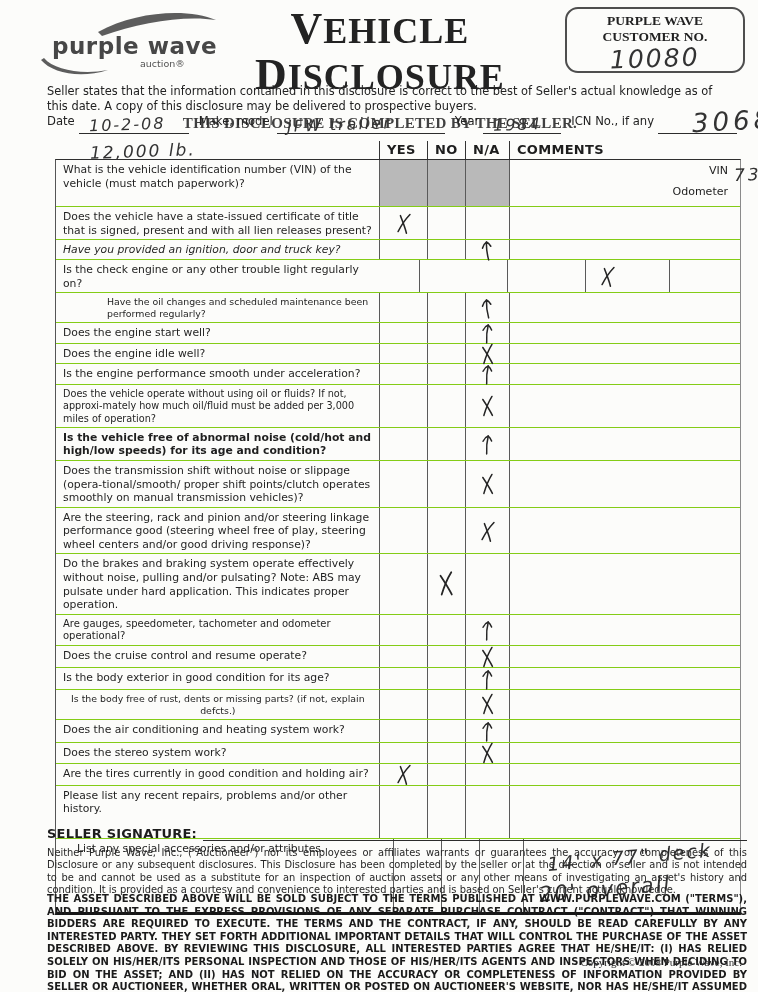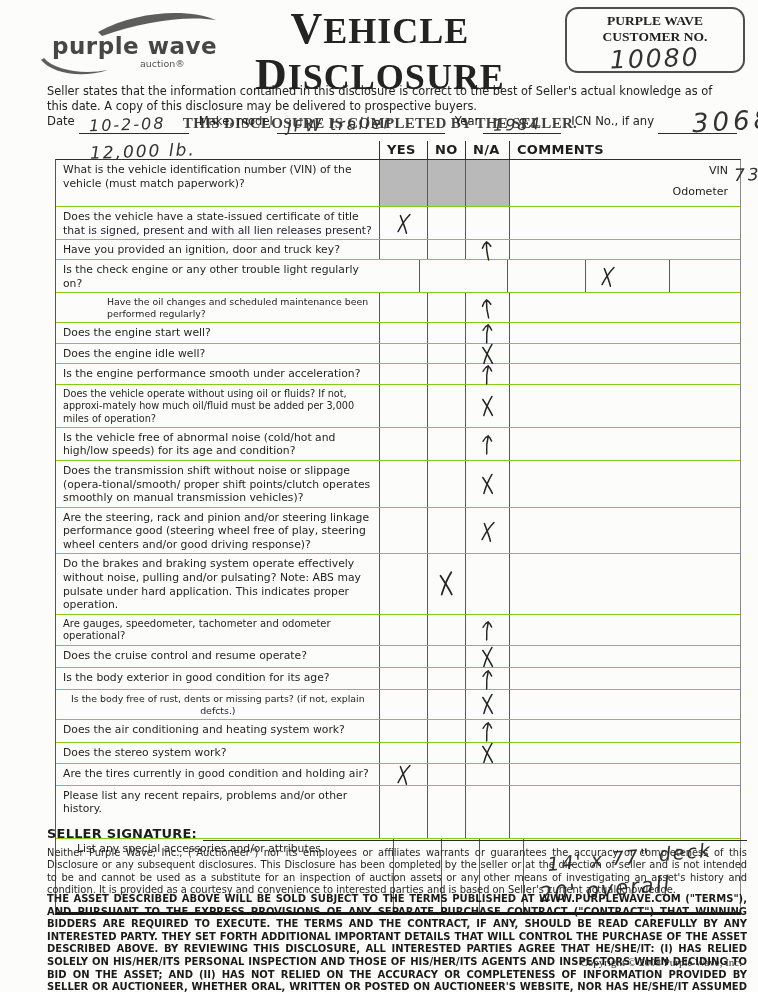--- a/index.html
+++ b/index.html
@@ -165,21 +165,21 @@
           <div class="cb">
             <span class="mark"><svg viewBox="0 0 18 24">
                 <path d="M4,21 C7,14 11,7 15,2" fill="none" stroke="#262626" stroke-width="1.6" stroke-linecap="round"></path>
                 <path d="M5,4 C8,10 11,16 13,22" fill="none" stroke="#262626" stroke-width="1.6" stroke-linecap="round"></path>
               </svg></span>
           </div>
           <div class="cb"></div>
           <div class="cb"></div>
           <div class="cm"></div>
         </div>
-        <div class="tr" style="min-height: 20px;">
+        <div class="tr" style="min-height: 20px; font-style: italic;">
           <div class="q">Have you provided an ignition, door and truck key?</div>
           <div class="cb"></div>
           <div class="cb"></div>
           <div class="cb">
             <span class="mark"><svg viewBox="0 0 18 24">
                 <path d="M9,3 C8,9 8,15 9,22" fill="none" stroke="#262626" stroke-width="1.6" stroke-linecap="round"></path>
                 <path d="M4,9 C5,6 7,4 9,3 C11,4 12,6 13,8" fill="none" stroke="#262626" stroke-width="1.6" stroke-linecap="round"></path>
               </svg></span>
           </div>
           <div class="cm"></div>
@@ -249,21 +249,21 @@
           <div class="cb"></div>
           <div class="cb"></div>
           <div class="cb">
             <span class="mark"><svg viewBox="0 0 18 24">
                 <path d="M4,21 C7,14 11,7 15,2" fill="none" stroke="#262626" stroke-width="1.6" stroke-linecap="round"></path>
                 <path d="M5,4 C8,10 11,16 13,22" fill="none" stroke="#262626" stroke-width="1.6" stroke-linecap="round"></path>
               </svg></span>
           </div>
           <div class="cm"></div>
         </div>
-        <div class="tr" style="min-height: 31px;">
+        <div class="tr" style="min-height: 31px; font-weight: bold;">
           <div class="q">Is the vehicle free of abnormal noise (cold/hot and high/low speeds) for its age and condition?</div>
           <div class="cb"></div>
           <div class="cb"></div>
           <div class="cb">
             <span class="mark"><svg viewBox="0 0 18 24">
                 <path d="M9,3 C8,9 8,15 9,22" fill="none" stroke="#262626" stroke-width="1.6" stroke-linecap="round"></path>
                 <path d="M4,9 C5,6 7,4 9,3 C11,4 12,6 13,8" fill="none" stroke="#262626" stroke-width="1.6" stroke-linecap="round"></path>
               </svg></span>
           </div>
           <div class="cm"></div>

